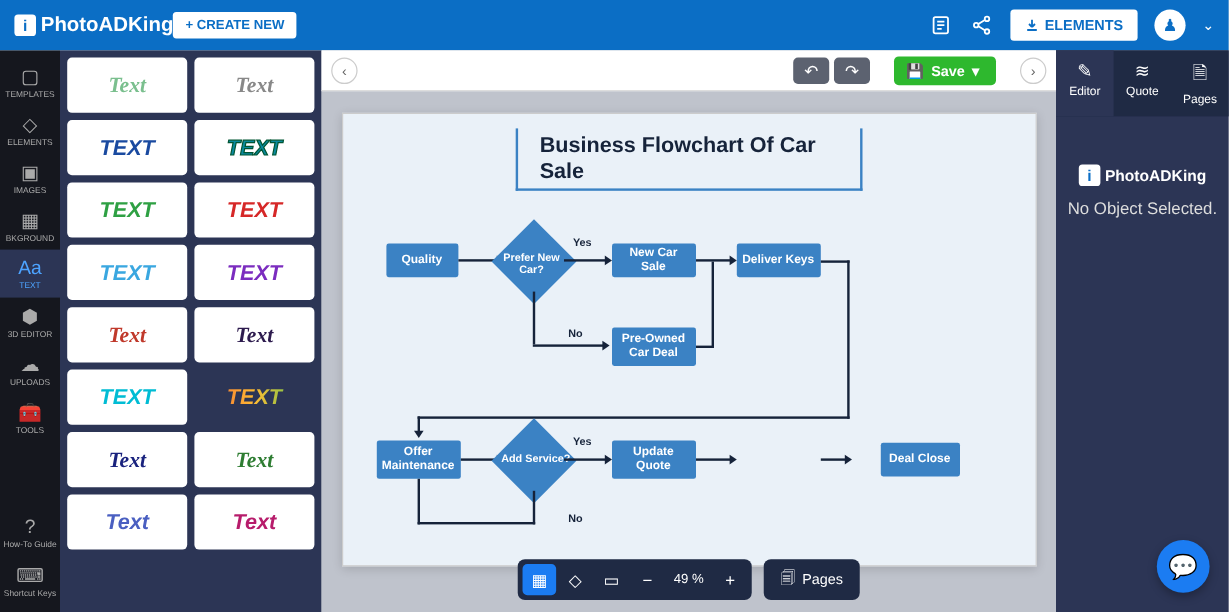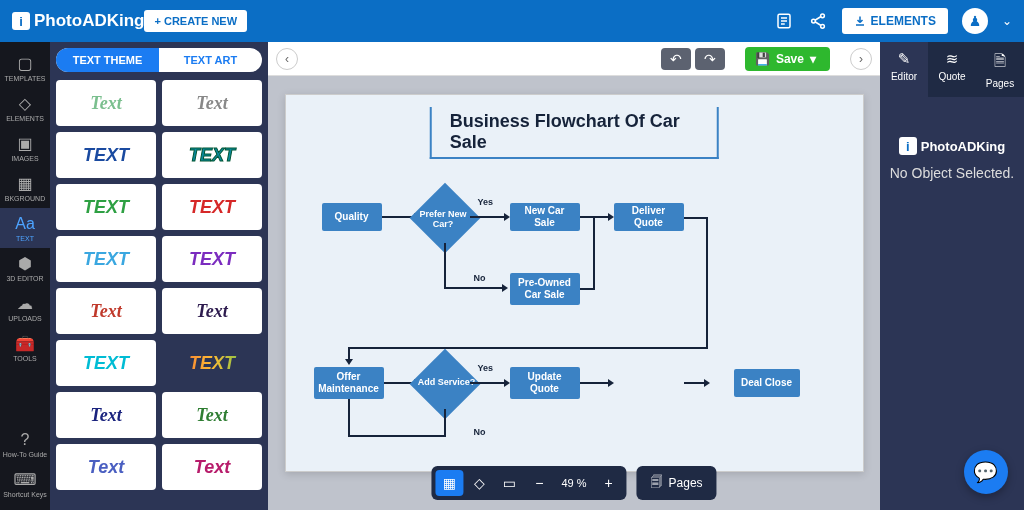--- a/index.html
+++ b/index.html
@@ -134,24 +134,20 @@
           <span>How-To Guide</span>
         </div>
       <div class="rail-item">
           <span class="rail-icon">⌨</span>
           <span>Shortcut Keys</span>
         </div>
     </div>
   </div>
 
   <div class="panel">
-    <div class="tabs">
-      <div class="tab active">TEXT THEME</div>
-      <div class="tab inactive">TEXT ART</div>
-    </div>
     <div class="thumbs">
       <div class="thumb" style="color:#7abf8e;font-family:cursive">Text</div>
       <div class="thumb" style="color:#888;font-family:serif">Text</div>
       <div class="thumb" style="color:#1a4aa0">TEXT</div>
       <div class="thumb" style="color:#0a8a9e;-webkit-text-stroke:1px #053">TEXT</div>
       <div class="thumb" style="color:#2ea043">TEXT</div>
       <div class="thumb" style="color:#d62828">TEXT</div>
       <div class="thumb" style="color:#3aa7e0">TEXT</div>
       <div class="thumb" style="color:#7b2cbf">TEXT</div>
       <div class="thumb" style="color:#c0392b;font-family:serif">Text</div>
@@ -189,27 +185,27 @@
         <div class="arrow-r" style="left:128px;top:118px"></div>
         <div class="diamond" style="left:134px;top:98px">
             <span>Prefer New Car?</span>
           </div>
         <span class="lbl" style="left:192px;top:102px">Yes</span>
         <div class="line" style="left:184px;top:121px;width:36px;height:2px"></div>
         <div class="arrow-r" style="left:218px;top:118px"></div>
         <div class="box" style="left:224px;top:108px;width:70px;height:28px">New Car Sale</div>
         <div class="line" style="left:294px;top:121px;width:30px;height:2px"></div>
         <div class="arrow-r" style="left:322px;top:118px"></div>
-        <div class="box" style="left:328px;top:108px;width:70px;height:28px">Deliver Quote</div>
+        <div class="box" style="left:328px;top:108px;width:70px;height:28px">Deliver Keys</div>
 
         <div class="line" style="left:158px;top:148px;width:2px;height:44px"></div>
         <div class="line" style="left:158px;top:192px;width:60px;height:2px"></div>
         <span class="lbl" style="left:188px;top:178px">No</span>
         <div class="arrow-r" style="left:216px;top:189px"></div>
-        <div class="box" style="left:224px;top:178px;width:70px;height:32px">Pre-Owned Car Sale</div>
+        <div class="box" style="left:224px;top:178px;width:70px;height:32px">Pre-Owned Car Deal</div>
         <div class="line" style="left:294px;top:193px;width:15px;height:2px"></div>
         <div class="line" style="left:307px;top:123px;width:2px;height:72px"></div>
 
         <div class="line" style="left:398px;top:122px;width:24px;height:2px"></div>
         <div class="line" style="left:420px;top:122px;width:2px;height:132px"></div>
         <div class="line" style="left:62px;top:252px;width:360px;height:2px"></div>
         <div class="line" style="left:62px;top:252px;width:2px;height:14px"></div>
         <div class="arrow-d" style="left:59px;top:264px"></div>
 
         <div class="box" style="left:28px;top:272px;width:70px;height:32px">Offer Maintenance</div>

